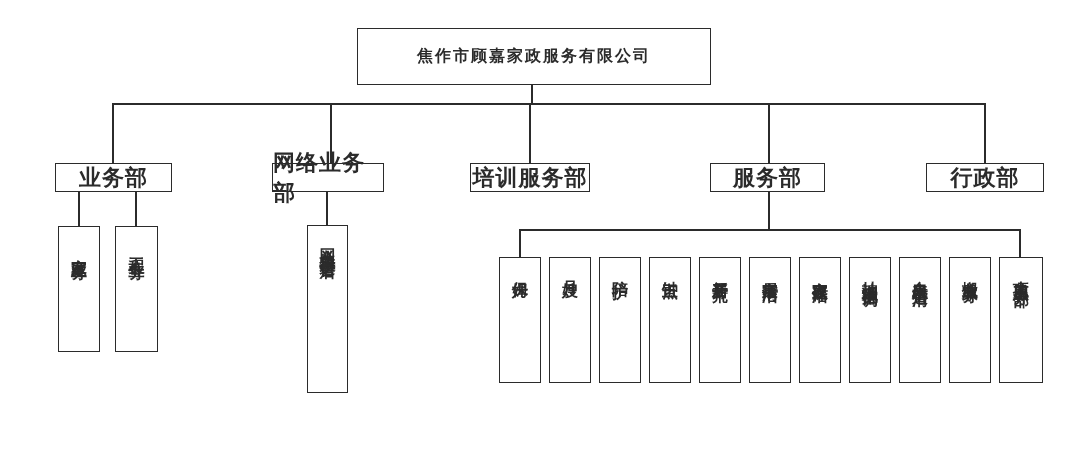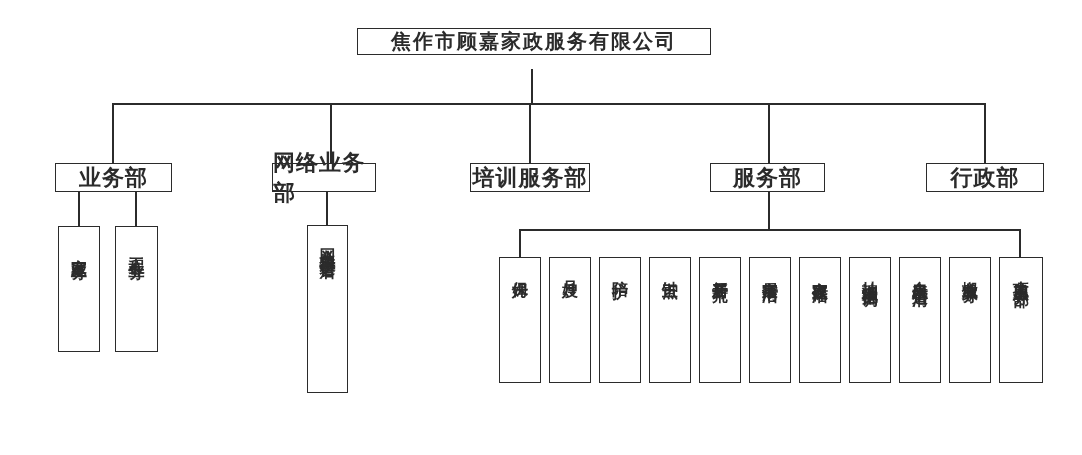--- a/index.html
+++ b/index.html
@@ -20,22 +20,22 @@
     position: absolute;
     box-sizing: border-box;
     border: 1px solid #2b2b2b;
     background: #ffffff;
     display: flex;
     align-items: center;
     justify-content: center;
     font-weight: bold;
   }
   .title-box {
-    left: 357px; top: 28px; width: 354px; height: 27px;
-    font-size: 20px;
+    left: 357px; top: 28px; width: 354px; height: 57px;
+    font-size: 16px;
     letter-spacing: 2px;
   }
   .dept-box {
     top: 163px; height: 29px;
     font-size: 22px;
     letter-spacing: 1px;
   }
   .vbox {
     align-items: flex-start;
     padding-top: 10px;
@@ -78,21 +78,21 @@
   <div class="line vline" style="left:519px; top:229px; height:28px;"></div>
   <div class="line vline" style="left:1019px; top:229px; height:28px;"></div>
 
   <div class="box title-box">
     <span>焦作市顾嘉家政服务有限公司</span>
   </div>
 
   <div class="box dept-box" style="left:55px;  width:117px;">
     <span>业务部</span>
   </div>
-  <div class="box dept-box" style="left:272px; width:104px;">
+  <div class="box dept-box" style="left:272px; width:112px;">
     <span>网络业务部</span>
   </div>
   <div class="box dept-box" style="left:470px; width:120px;">
     <span>培训服务部</span>
   </div>
   <div class="box dept-box" style="left:710px; width:115px;">
     <span>服务部</span>
   </div>
   <div class="box dept-box" style="left:926px; width:118px;text-align:right;">
     <span>行政部</span>

